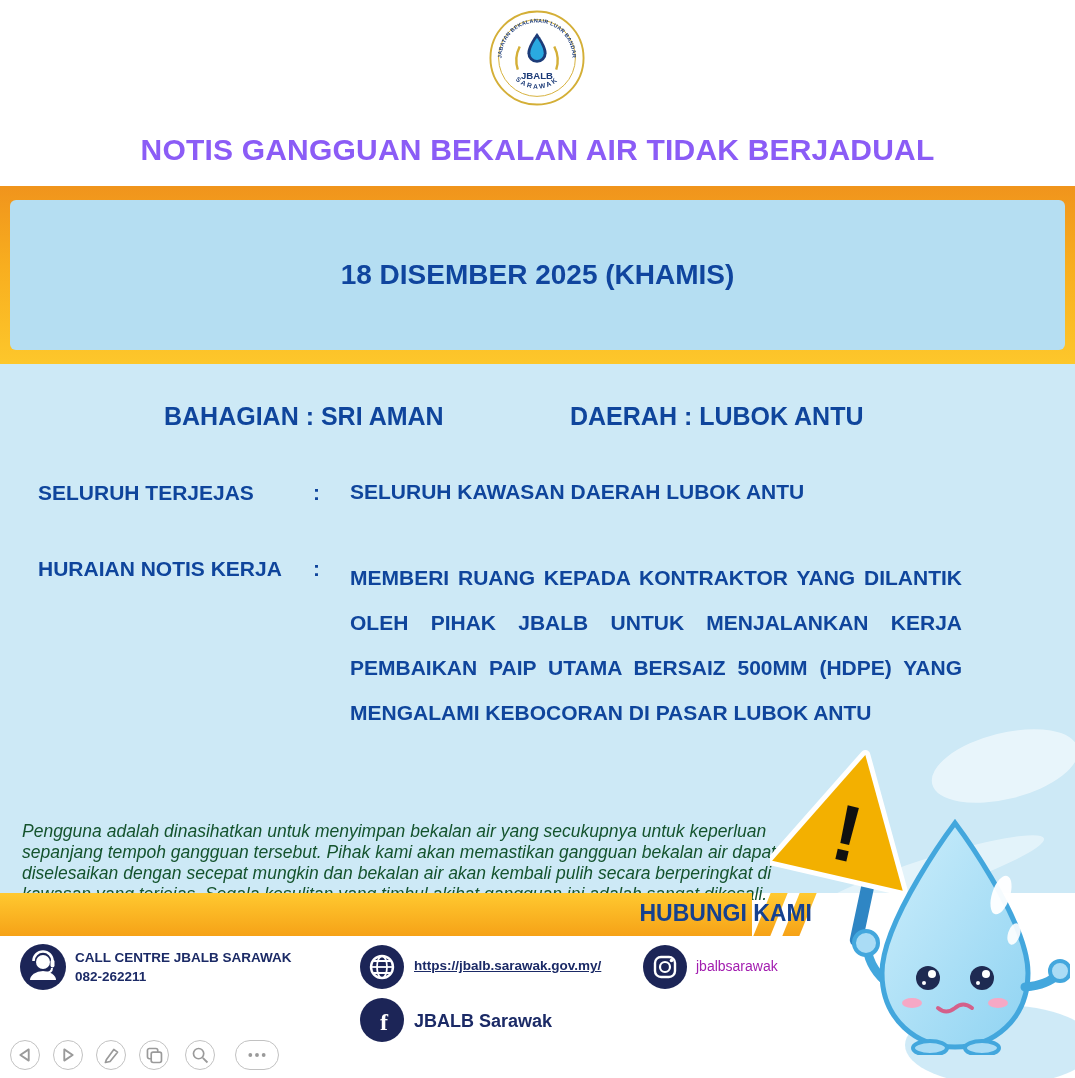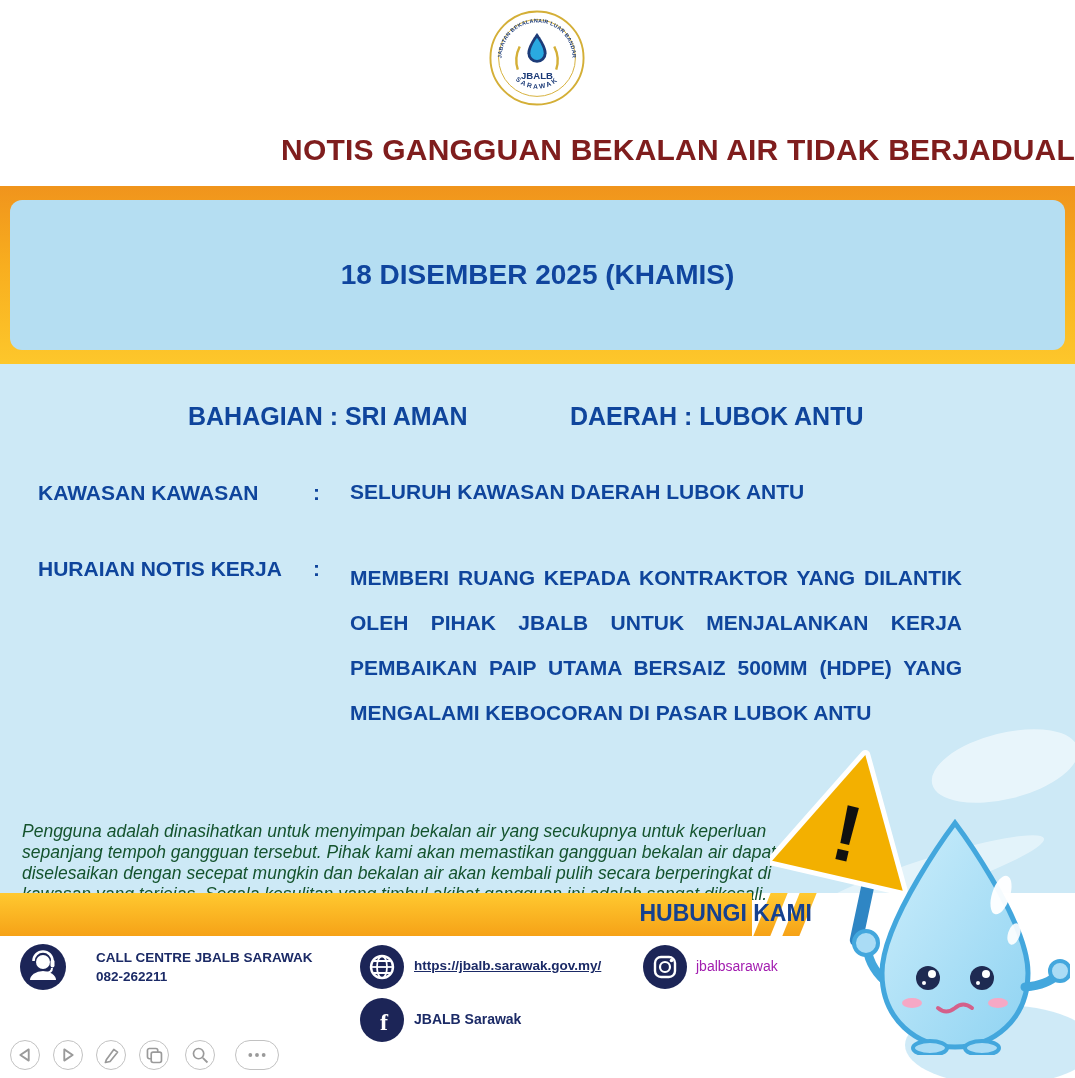--- a/index.html
+++ b/index.html
@@ -5,32 +5,32 @@
   html,body{margin:0;padding:0;background:#ffffff;}
   *{box-sizing:border-box;}
   .canvas{
     position:relative;width:1075px;height:1078px;overflow:hidden;background:#ffffff;
     font-family:"Liberation Sans",sans-serif;
   }
   .abs{position:absolute;}
 
   
   .logo{left:489px;top:10px;}
-  .poster-title{left:0;right:0;top:133px;text-align:right;font-size:30px;font-weight:700;color:#7f1d1d;letter-spacing:.2px;}
+  .poster-title{left:0;right:0;top:133px;text-align:center;font-size:30px;font-weight:700;color:#8b5cf6;letter-spacing:.2px;}
 
   
   .banner{left:0;top:186px;width:1075px;height:178px;background:linear-gradient(180deg,#f0941c 0%,#f8ae1f 45%,#fdc72b 100%);}
-  .date-box{position:absolute;left:10px;right:10px;top:14px;bottom:14px;border-radius:12px;background:#b5def2;
+  .date-box{position:absolute;left:10px;right:10px;top:14px;bottom:14px;border-radius:6px;background:#b5def2;
     display:flex;flex-direction:column;align-items:center;justify-content:center;}
   .date-line{font-size:28px;font-weight:700;color:#10459e;line-height:46px;text-align:center;}
 
   
   .main-bg{left:0;top:364px;width:1075px;height:529px;background:#cde9f6;}
   .navy{color:#0f459c;font-weight:700;}
-  .bahagian{left:188px;top:402px;font-size:25px;}
+  .bahagian{left:164px;top:402px;font-size:25px;}
   .daerah{left:570px;top:402px;font-size:25px;}
   .row-label{font-size:21px;}
   .kawasan-label{left:38px;top:481px;}
   .kawasan-colon{left:313px;top:481px;}
   .kawasan-value{left:350px;top:480px;font-size:21px;}
   .huraian-label{left:38px;top:557px;}
   .huraian-colon{left:313px;top:557px;}
   .huraian-value{left:350px;top:555px;width:612px;font-size:21px;line-height:45px;text-align:justify;}
   .disclaimer{left:22px;top:793px;width:758px;font-size:17.5px;line-height:21px;font-style:italic;color:#14532d;font-weight:500;margin-top:28px;}
 
@@ -42,25 +42,25 @@
 
   
   .hubungi-bar{left:0;top:893px;width:752px;height:43px;background:linear-gradient(180deg,#ffc930 0%,#f6a217 100%);}
   .bar-stripe{top:893px;width:17px;height:43px;background:linear-gradient(180deg,#ffc930 0%,#f6a217 100%);transform:skewX(-22deg);}
   .stripe1{left:762px;} .stripe2{left:791px;}
   .hubungi-label{left:0;top:900px;width:812px;text-align:right;font-size:23px;font-weight:700;color:#15418f;}
 
   
   .icon-circle{border-radius:50%;background:#1c2557;display:flex;align-items:center;justify-content:center;}
   .cc-icon{left:20px;top:944px;width:46px;height:46px;}
-  .cc-text{left:96px;top:948px;font-size:13.5px;font-weight:700;color:#1b2a66;line-height:19px;}
+  .cc-text{left:75px;top:948px;font-size:13.5px;font-weight:700;color:#1b2a66;line-height:19px;}
   .globe-icon{left:360px;top:945px;width:44px;height:44px;}
   .website-text{left:414px;top:958px;font-size:13.5px;font-weight:700;color:#1b2a66;text-decoration:underline;}
   .fb-icon{left:360px;top:998px;width:44px;height:44px;}
-  .fb-text{left:414px;top:1011px;font-size:14px;font-weight:700;color:#1b2a66;}
+  .fb-text{left:414px;top:1011px;font-size:18px;font-weight:700;color:#1b2a66;}
   .ig-icon{left:643px;top:945px;width:44px;height:44px;}
   .ig-text{left:696px;top:958px;font-size:14px;font-weight:400;color:#a21caf;}
 
   
   .mascot{left:770px;top:735px;}
 
   
   .tb-btn{top:1040px;width:30px;height:30px;border-radius:16px;border:1.5px solid #c2c2c2;background:#fff;
     display:flex;align-items:center;justify-content:center;cursor:pointer;}
   .tb-prev{left:10px;} .tb-next{left:53px;} .tb-edit{left:96px;} .tb-copy{left:139px;}
@@ -103,21 +103,21 @@
 
   <div class="abs main-bg"></div>
 
   <div class="abs splash splash-a"></div>
   <div class="abs splash splash-b"></div>
   <div class="abs splash splash-c"></div>
 
   <div class="abs navy bahagian">BAHAGIAN : SRI AMAN</div>
   <div class="abs navy daerah">DAERAH : LUBOK ANTU</div>
 
-  <div class="abs navy row-label kawasan-label">KAWASAN KAWASAN</div>
+  <div class="abs navy row-label kawasan-label">SELURUH TERJEJAS</div>
   <div class="abs navy row-label kawasan-colon">:</div>
   <div class="abs navy row-label huraian-label">HURAIAN NOTIS KERJA</div>
 
   <div class="abs navy kawasan-value">SELURUH KAWASAN DAERAH LUBOK ANTU</div>
   <div class="abs navy row-label huraian-colon">:</div>
   <div class="abs navy huraian-value">MEMBERI RUANG KEPADA KONTRAKTOR YANG DILANTIK OLEH PIHAK JBALB UNTUK MENJALANKAN KERJA PEMBAIKAN PAIP UTAMA BERSAIZ 500MM (HDPE) YANG MENGALAMI KEBOCORAN DI PASAR LUBOK ANTU</div>
 
   <div class="abs disclaimer">Pengguna adalah dinasihatkan untuk menyimpan bekalan air yang secukupnya untuk keperluan sepanjang tempoh gangguan tersebut. Pihak kami akan memastikan gangguan bekalan air dapat diselesaikan dengan secepat mungkin dan bekalan air akan kembali pulih secara berperingkat di kawasan yang terjejas. Segala kesulitan yang timbul akibat gangguan ini adalah sangat dikesali.</div>
 
   <div class="abs hubungi-bar"></div>

